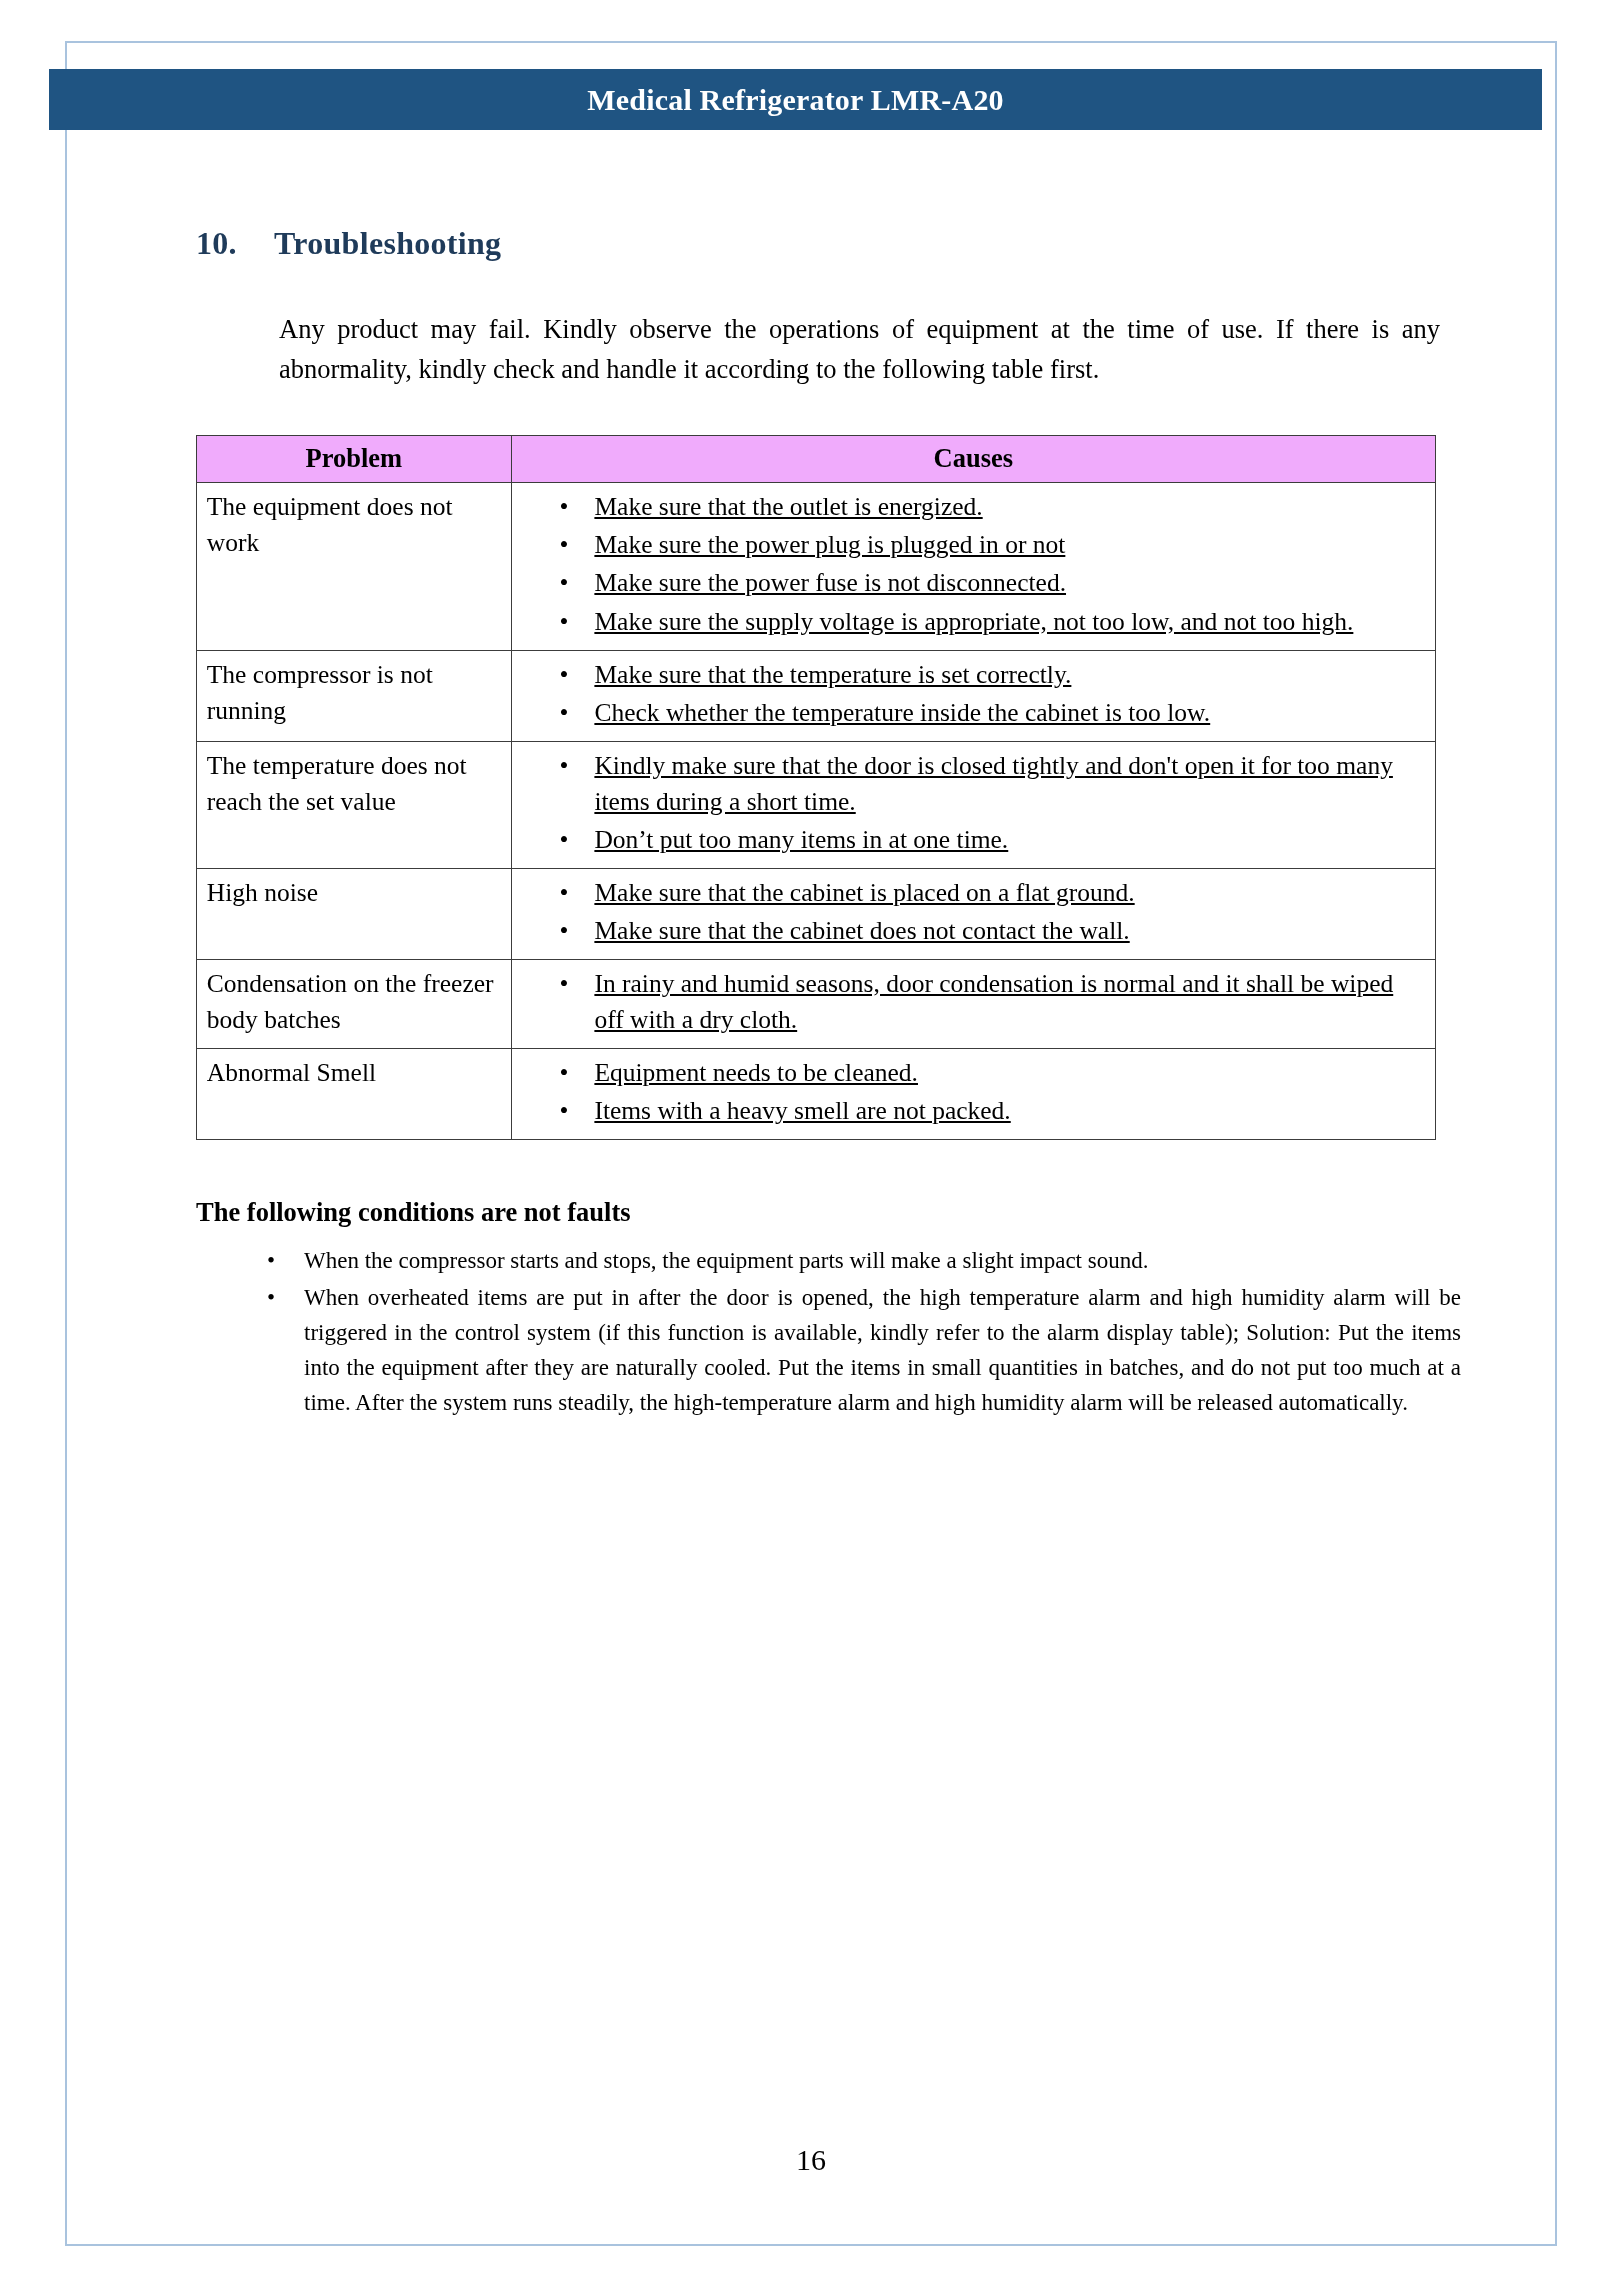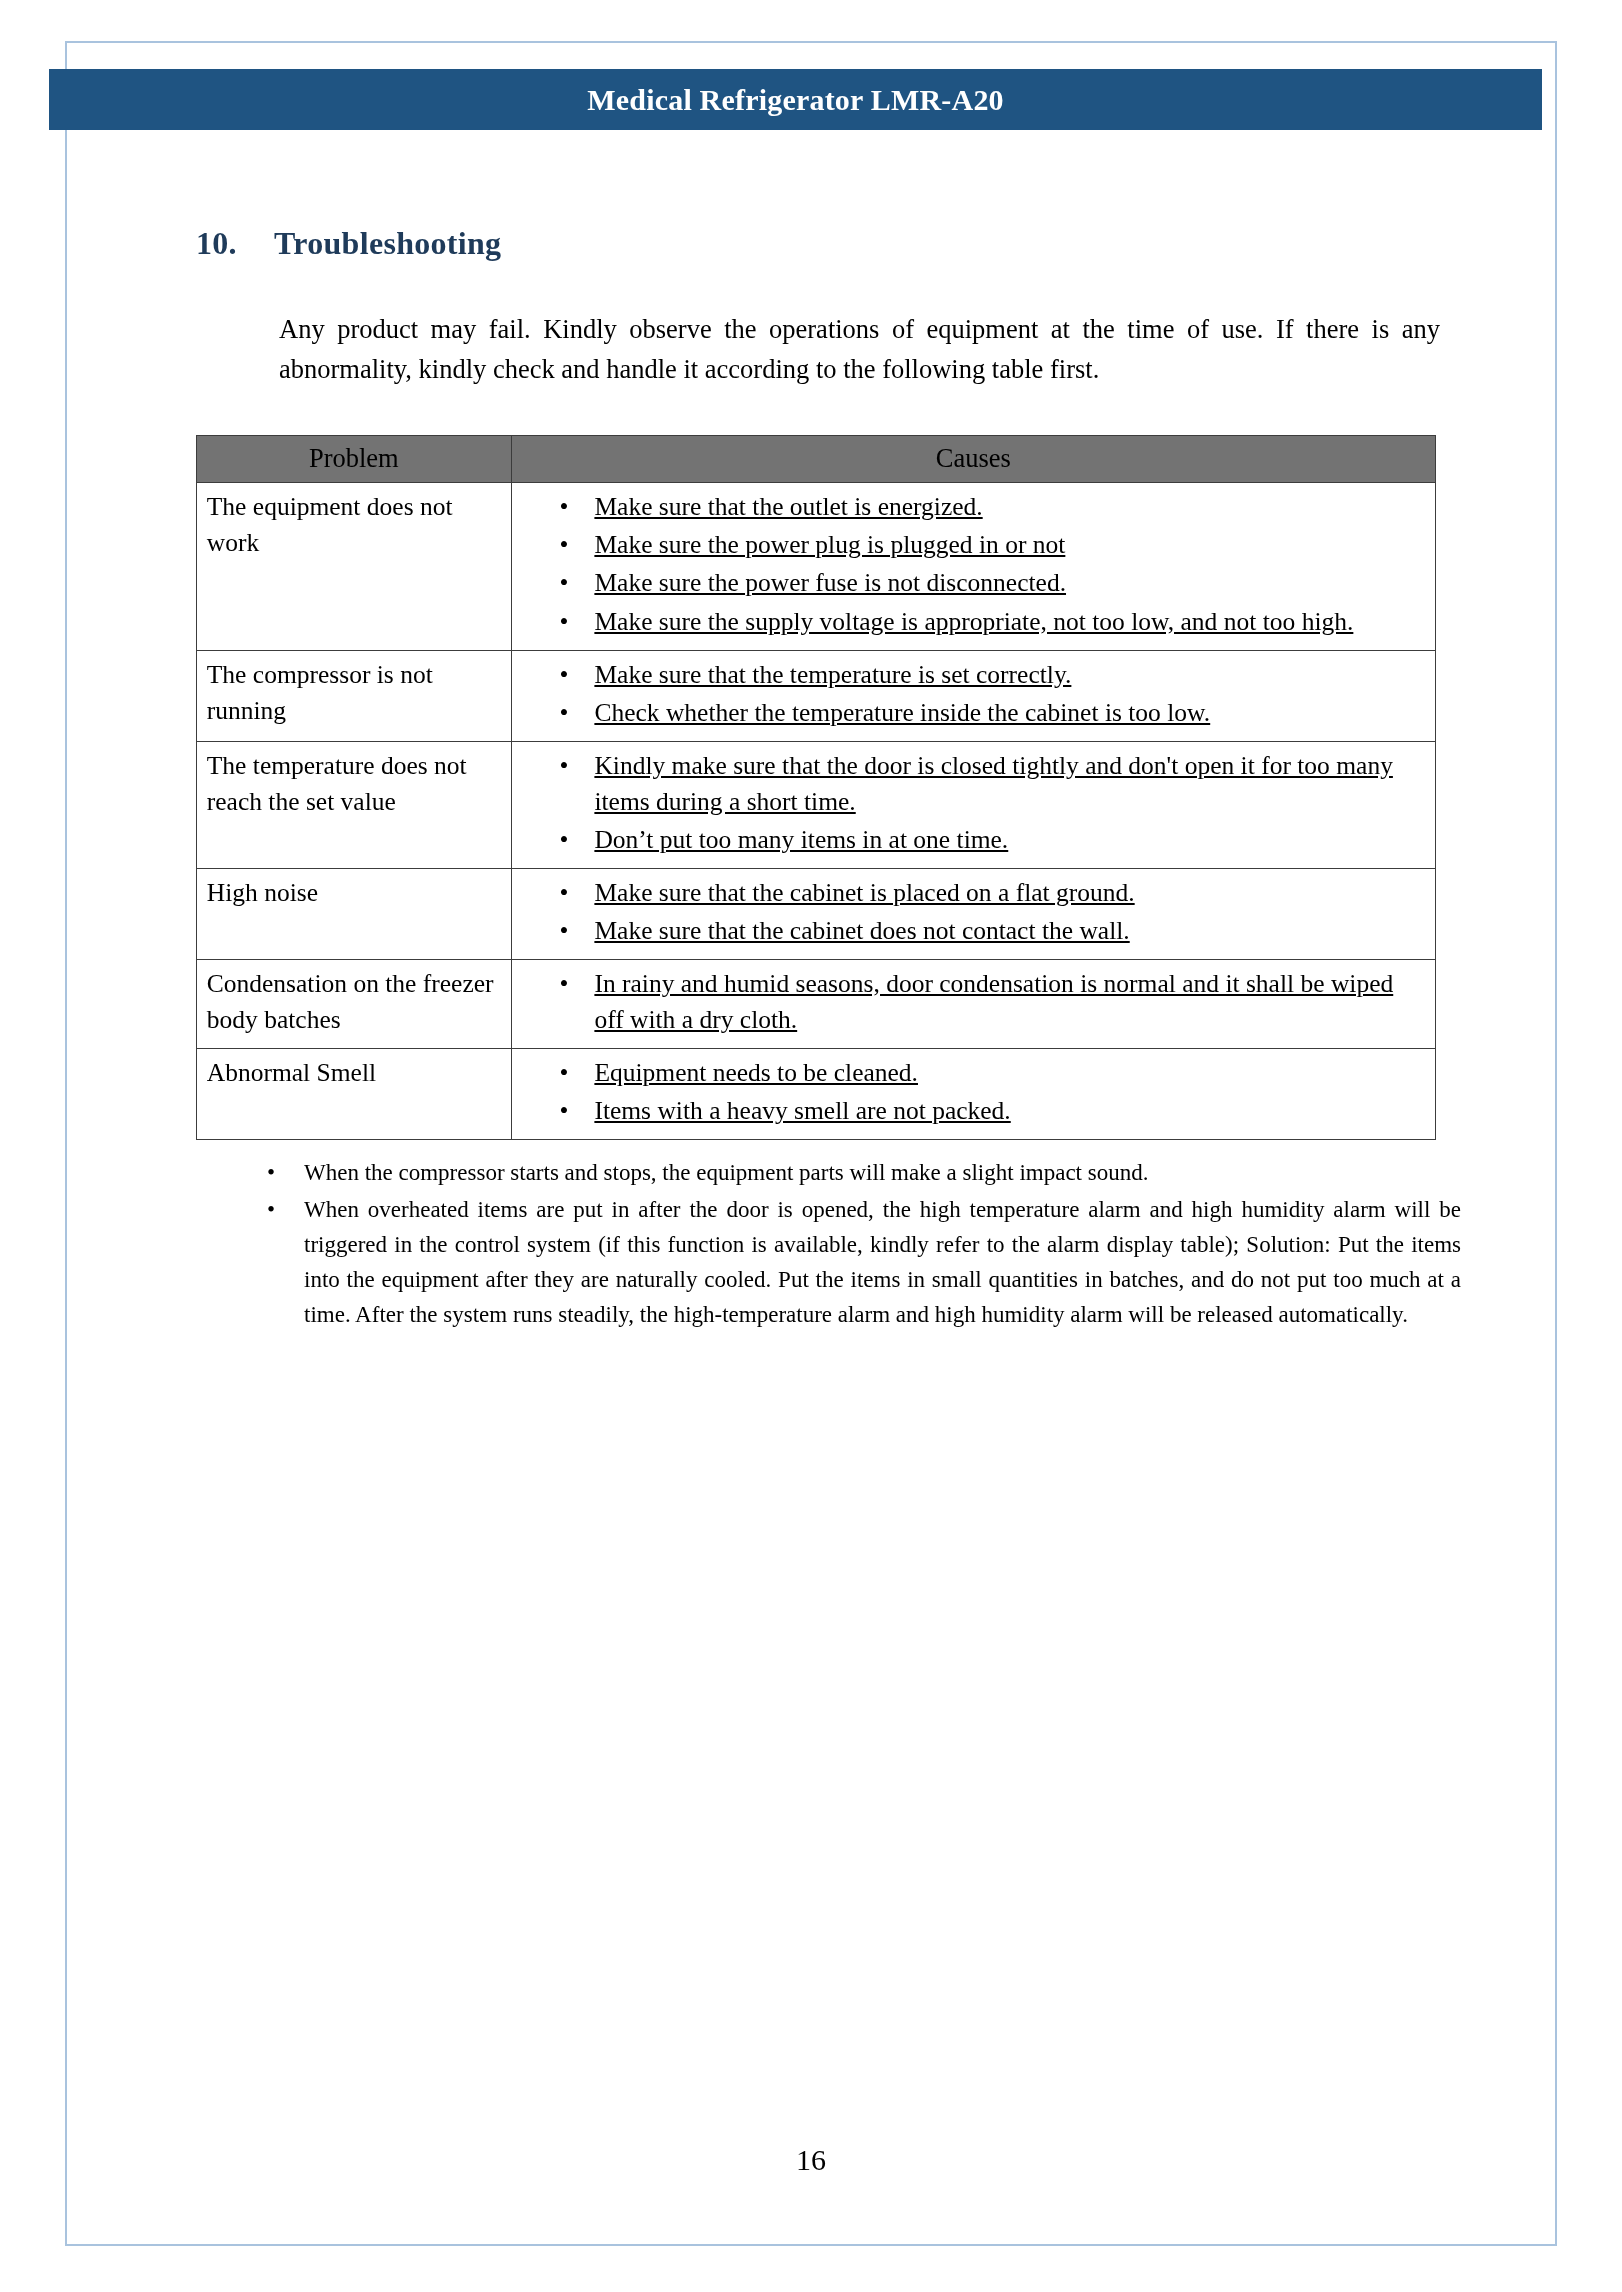--- a/index.html
+++ b/index.html
@@ -81,22 +81,22 @@
     border-collapse: collapse;
     width: 1240px;
     font-size: 25.5px;
   }
   table.tbl td, table.tbl th {
     border: 1.5px solid #3c3c3c;
     vertical-align: top;
     padding: 5.9px 9.8px 7.8px 9.8px;
   }
   table.tbl thead th {
-    background: #737373;
-    font-weight: normal;
+    background: #f0abfc;
+    font-weight: bold;
     font-size: 26.5px;
     padding: 7.8px 9.8px;
   }
   td.problem {
     width: 294px;
     line-height: 1.42;
   }
   td.causes {
     padding-left: 5.9px;
     text-decoration: underline;
@@ -230,20 +230,21 @@
           <td class="causes">
             <ul class="bullets">
               <li>Equipment needs to be cleaned.</li>
               <li>Items with a heavy smell are not packed.</li>
             </ul>
           </td>
         </tr>
       </tbody>
     </table>
 
+    <div class="subhead">The following conditions are not faults</div>
 
     <ul class="outer-bullets">
       <li>When the compressor starts and stops, the equipment parts will make a slight impact sound.</li>
       <li>When overheated items are put in after the door is opened, the high temperature alarm and high humidity alarm will be triggered in the control system (if this function is available, kindly refer to the alarm display table); Solution: Put the items into the equipment after they are naturally cooled. Put the items in small quantities in batches, and do not put too much at a time. After the system runs steadily, the high-temperature alarm and high humidity alarm will be released automatically.</li>
     </ul>
 
   </div>
 
   <div class="page-number">16</div>
 

